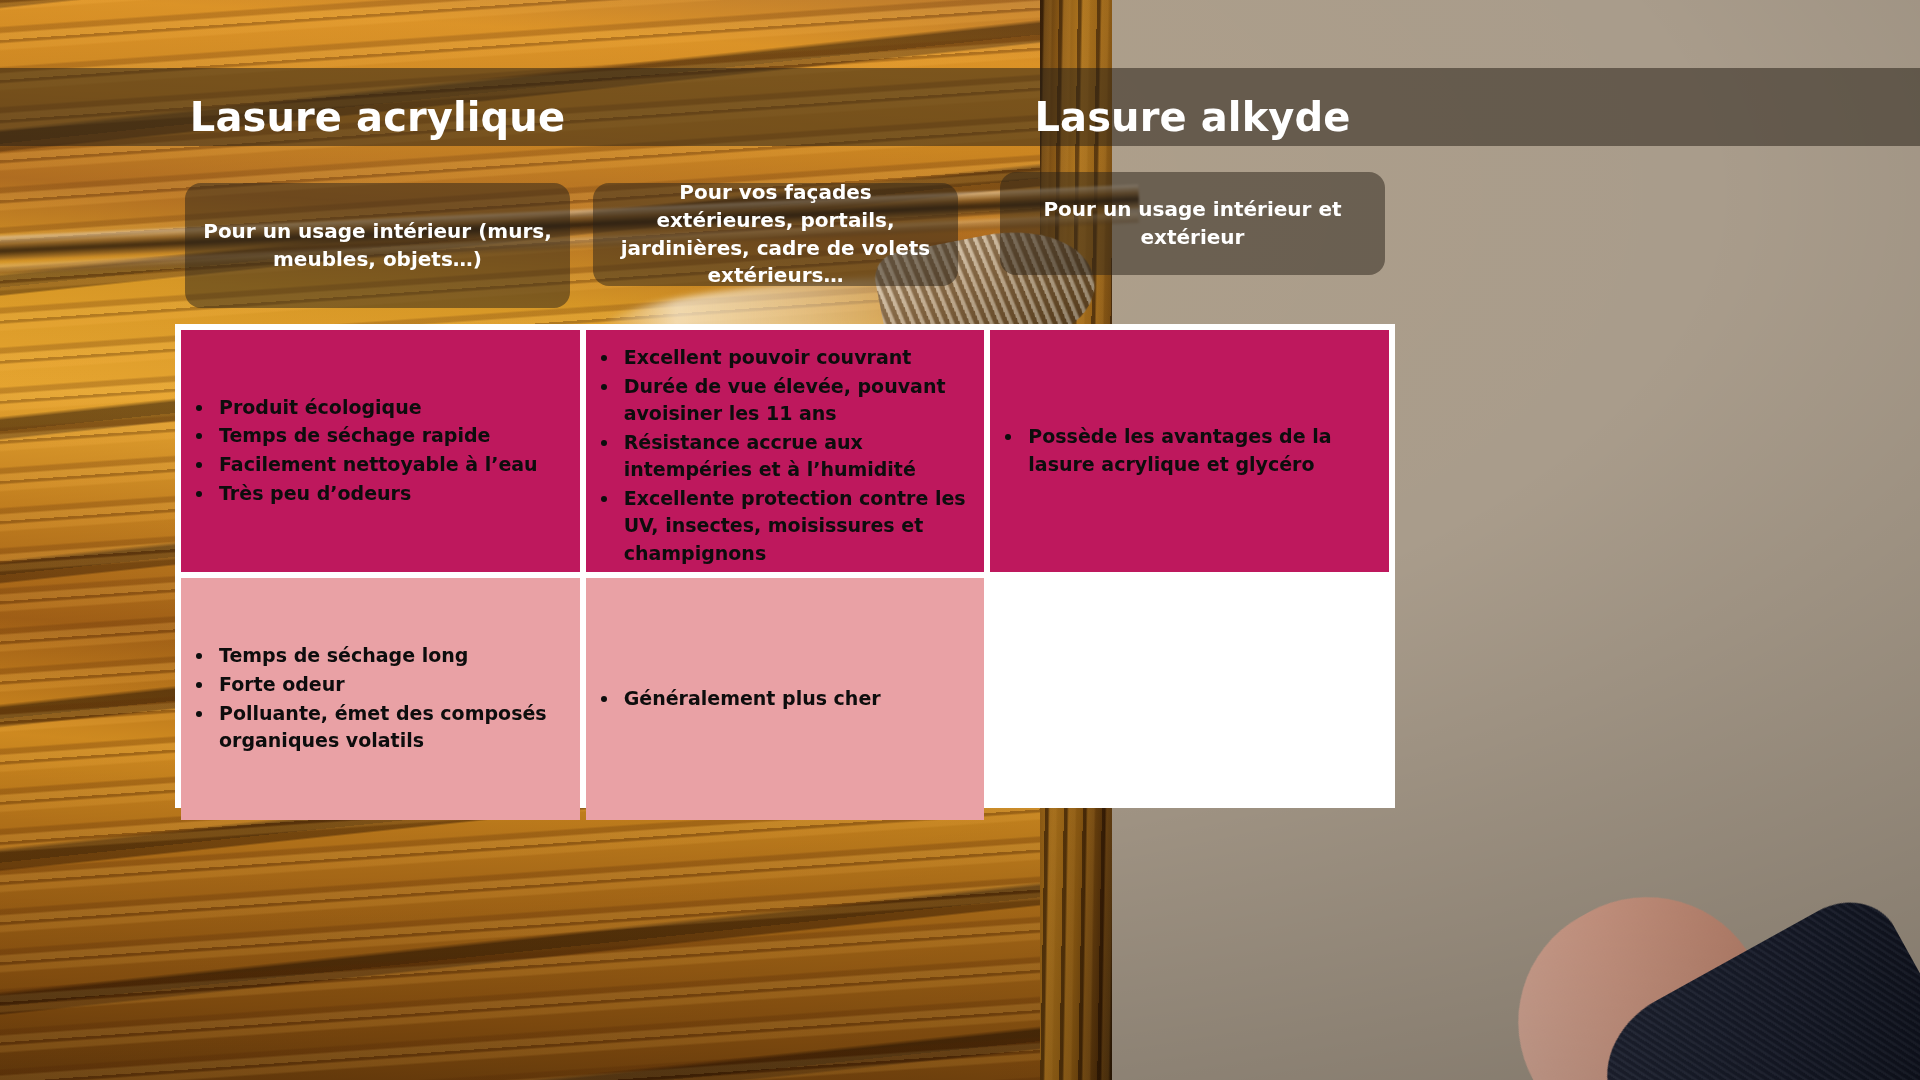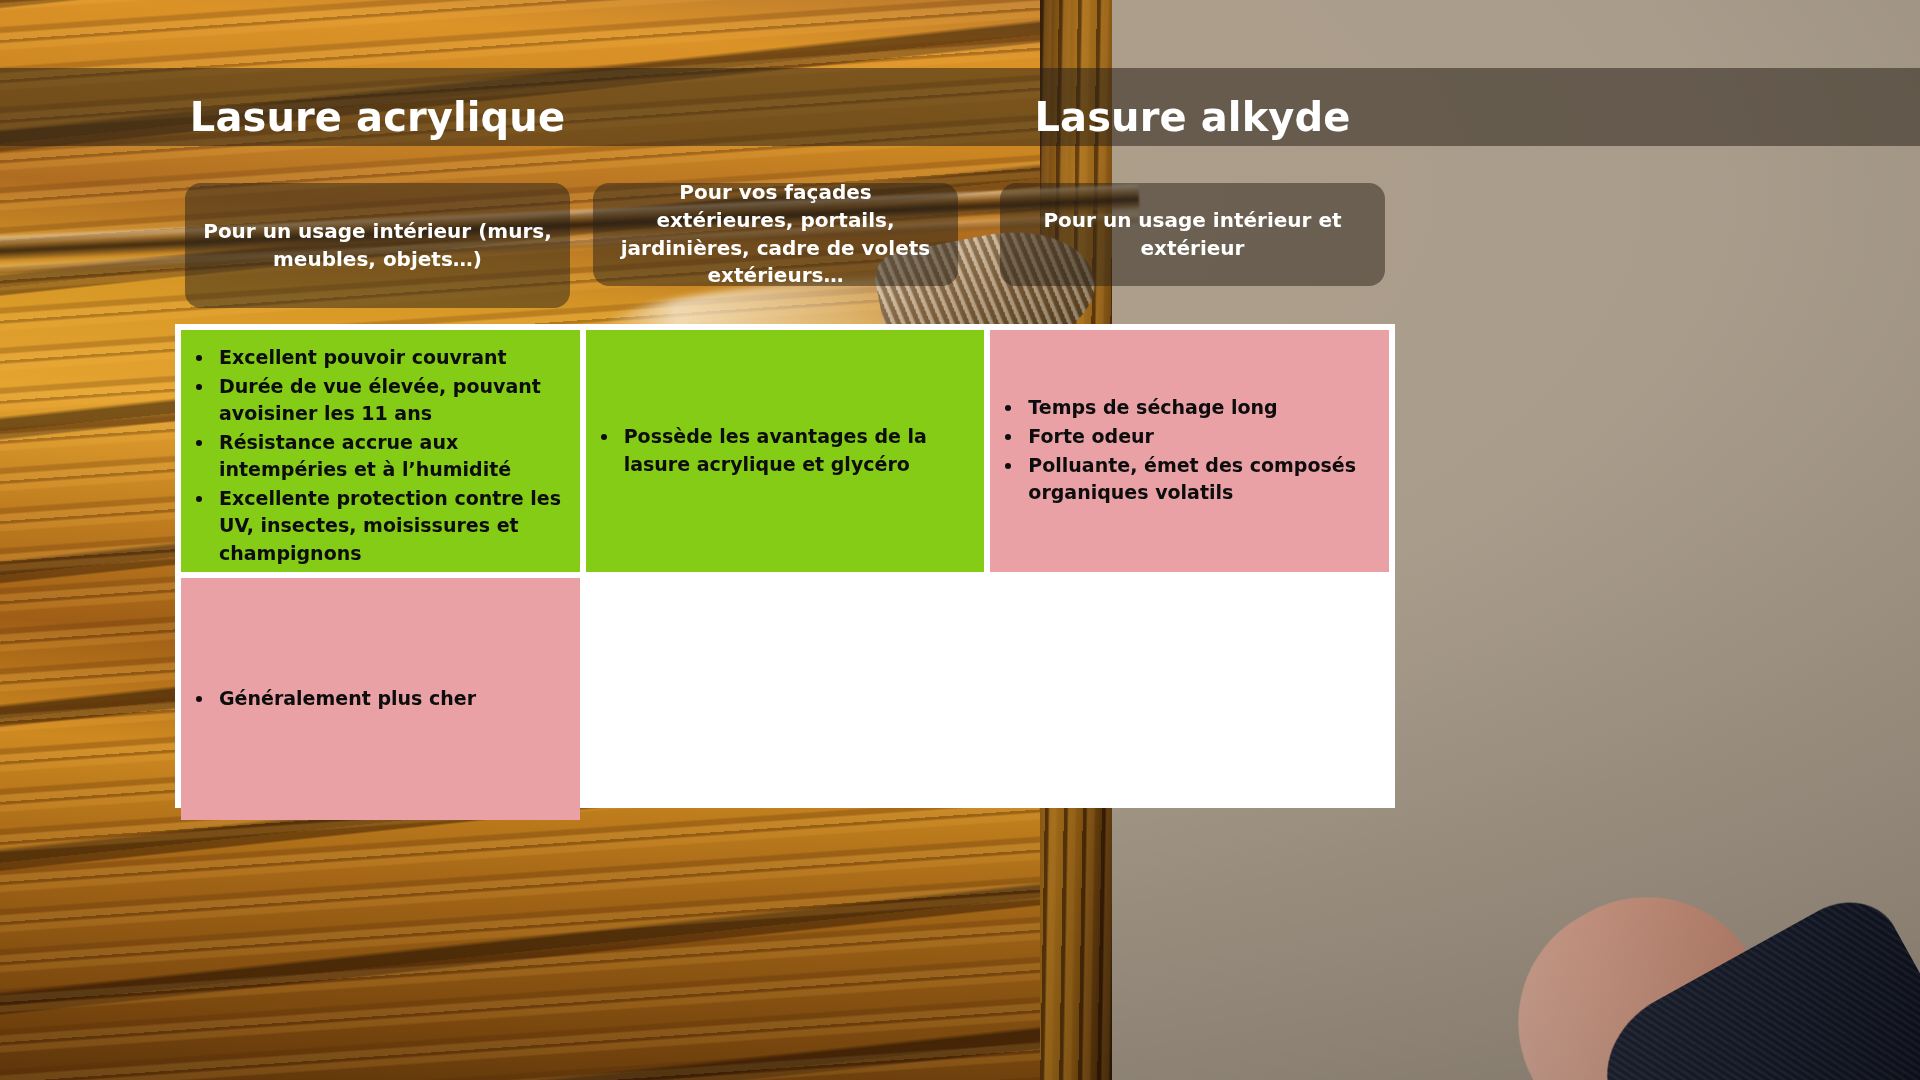--- a/index.html
+++ b/index.html
@@ -157,34 +157,34 @@
 
   
   .sub{
     position:absolute;border-radius:16px;background:rgba(42,33,24,.50);
     color:#fff;font-size:20px;font-weight:700;line-height:1.38;
     display:flex;align-items:center;justify-content:center;text-align:center;
     padding:10px 18px;box-sizing:border-box;
   }
   .s1{left:185px;top:183px;width:385px;height:125px;}
   .s2{left:593px;top:183px;width:365px;height:103px;}
-  .s3{left:1000px;top:183px;width:385px;height:103px;}
+  .s3{left:1000px;top:172px;width:385px;height:103px;}
 
   
   .table{
     position:absolute;left:175px;top:324px;width:1220px;height:484px;
     background:#ffffff;
     display:grid;grid-template-columns:1fr 1fr 1fr;grid-template-rows:242px 242px;
     gap:6px;padding:6px;box-sizing:border-box;
   }
   .cell{
     box-sizing:border-box;display:flex;align-items:center;
     padding:6px 10px 6px 4px;overflow:hidden;
   }
-  .cell.pros{background:#84cc16;}
+  .cell.pros{background:#be185d;}
   .cell.cons{background:#e9a1a5;}
   .cell ul{
     margin:0;padding-left:30px;list-style:disc;
     color:#0d0d0d;font-size:19px;font-weight:700;line-height:1.45;
   }
   .cell li{margin:0 0 1px 0;padding-left:4px;}
   .cell.top-align{align-items:flex-start;padding-top:14px;}
 </style>
 </head>
 <body>
@@ -210,20 +210,28 @@
   <div class="titles">
     <div class="title t1">Lasure acrylique</div>
     <div class="title t3">Lasure alkyde</div>
   </div>
 
   <div class="sub s1">Pour un usage intérieur (murs, meubles, objets…)</div>
   <div class="sub s2">Pour vos façades extérieures, portails, jardinières, cadre de volets extérieurs…</div>
   <div class="sub s3">Pour un usage intérieur et extérieur</div>
 
   <div class="table">
+    <div class="cell pros">
+      <ul>
+          <li>Produit écologique</li>
+          <li>Temps de séchage rapide</li>
+          <li>Facilement nettoyable à l’eau</li>
+          <li>Très peu d’odeurs</li>
+        </ul>
+    </div>
     <div class="cell pros top-align">
       <ul>
           <li>Excellent pouvoir couvrant</li>
           <li>Durée de vue élevée, pouvant avoisiner les 11 ans</li>
           <li>Résistance accrue aux intempéries et à l’humidité</li>
           <li>Excellente protection contre les UV, insectes, moisissures et champignons</li>
         </ul>
     </div>
     <div class="cell pros">
       <ul>

